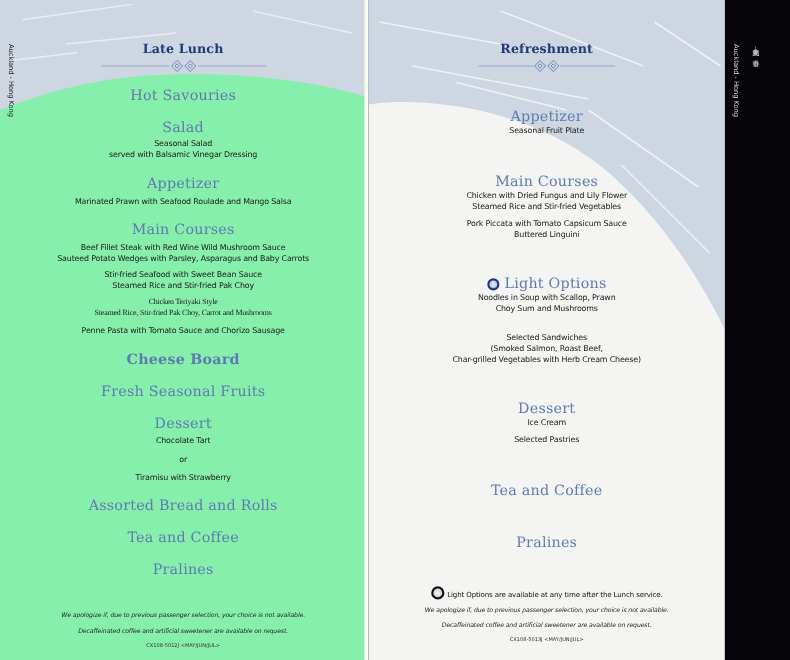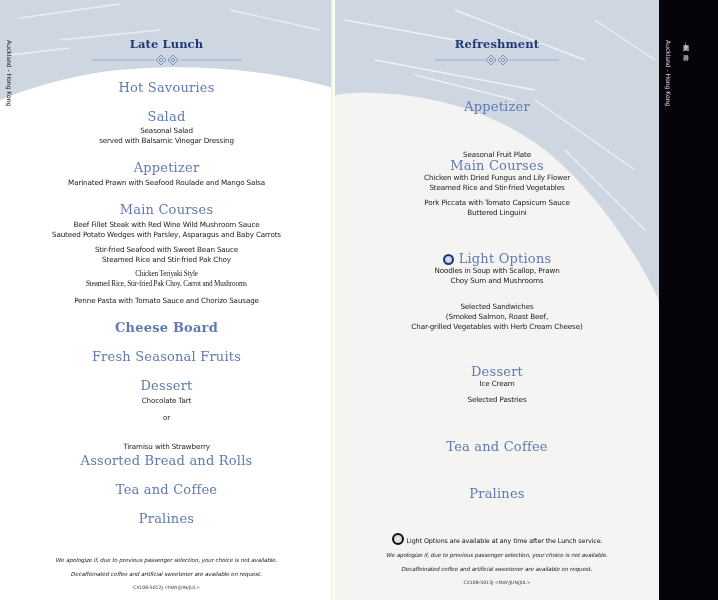--- a/index.html
+++ b/index.html
@@ -15,21 +15,21 @@
       width: 718px;
       height: 600px;
     }
     .page {
       position: absolute;
       top: 0;
       height: 600px;
       background: #f4f4f2;
       overflow: hidden;
     }
-    .page.left { left: 0; width: 333px; background: #ffffff; }
+    .page.left { left: 0; width: 333px; background: #86efac; }
     .page.right { left: 335px; width: 324px; background: #f4f4f2; }
     .fold {
       position: absolute;
       left: 331px;
       top: 0;
       width: 4px;
       height: 600px;
       background: linear-gradient(to right, #e8ecd0, #fbfff0, #ffffff);
     }
     .black-strip {
@@ -213,21 +213,21 @@
       <div class="item" style="top:296px;">
         <span class="line">Penne Pasta with Tomato Sauce and Chorizo Sausage</span>
       </div>
 
       <div class="section-head" style="top:320px;font-weight:bold;">Cheese Board</div>
       <div class="section-head" style="top:349px;">Fresh Seasonal Fruits</div>
 
       <div class="section-head" style="top:378px;">Dessert</div>
       <div class="item" style="top:396px;">Chocolate Tart</div>
       <div class="item" style="top:413px;">or</div>
-      <div class="item" style="top:442px;">Tiramisu with Strawberry</div>
+      <div class="item" style="top:429px;">Tiramisu with Strawberry</div>
 
       <div class="section-head" style="top:453px;">Assorted Bread and Rolls</div>
       <div class="section-head" style="top:482px;">Tea and Coffee</div>
       <div class="section-head" style="top:511px;">Pralines</div>
 
       <div class="note" style="top:557px;">We apologize if, due to previous passenger selection, your choice is not available.</div>
       <div class="note" style="top:571px;">Decaffeinated coffee and artificial sweetener are available on request.</div>
       <div class="code" style="top:585px;">CX108-5012J &lt;MAY/JUN/JUL&gt;</div>
     </div>
   </div>
@@ -245,21 +245,21 @@
       <div class="ornament">
         <svg width="124" height="14">
           <line x1="0" y1="7" x2="50" y2="7" stroke="#8fa2c6" stroke-width="0.8"></line>
           <line x1="74" y1="7" x2="124" y2="7" stroke="#8fa2c6" stroke-width="0.8"></line>
           <path d="M56,2 L61,7 L56,12 L51,7 Z M56,5 L58,7 L56,9 L54,7 Z" fill="none" stroke="#6d84b8" stroke-width="0.9"></path>
           <path d="M68,2 L73,7 L68,12 L63,7 Z M68,5 L70,7 L68,9 L66,7 Z" fill="none" stroke="#6d84b8" stroke-width="0.9"></path>
         </svg>
       </div>
 
       <div class="section-head" style="top:99px;">Appetizer</div>
-      <div class="item" style="top:114px;margin-top:36px;">
+      <div class="item" style="top:114px;">
         <span class="line">Seasonal Fruit Plate</span>
       </div>
 
       <div class="section-head" style="top:158px;">Main Courses</div>
       <div class="item" style="top:173px;">
         <span class="line">Chicken with Dried Fungus and Lily Flower</span>
         <span class="line">Steamed Rice and Stir-fried Vegetables</span>
       </div>
       <div class="item" style="top:198px;">
         <span class="line">Pork Piccata with Tomato Capsicum Sauce</span>

